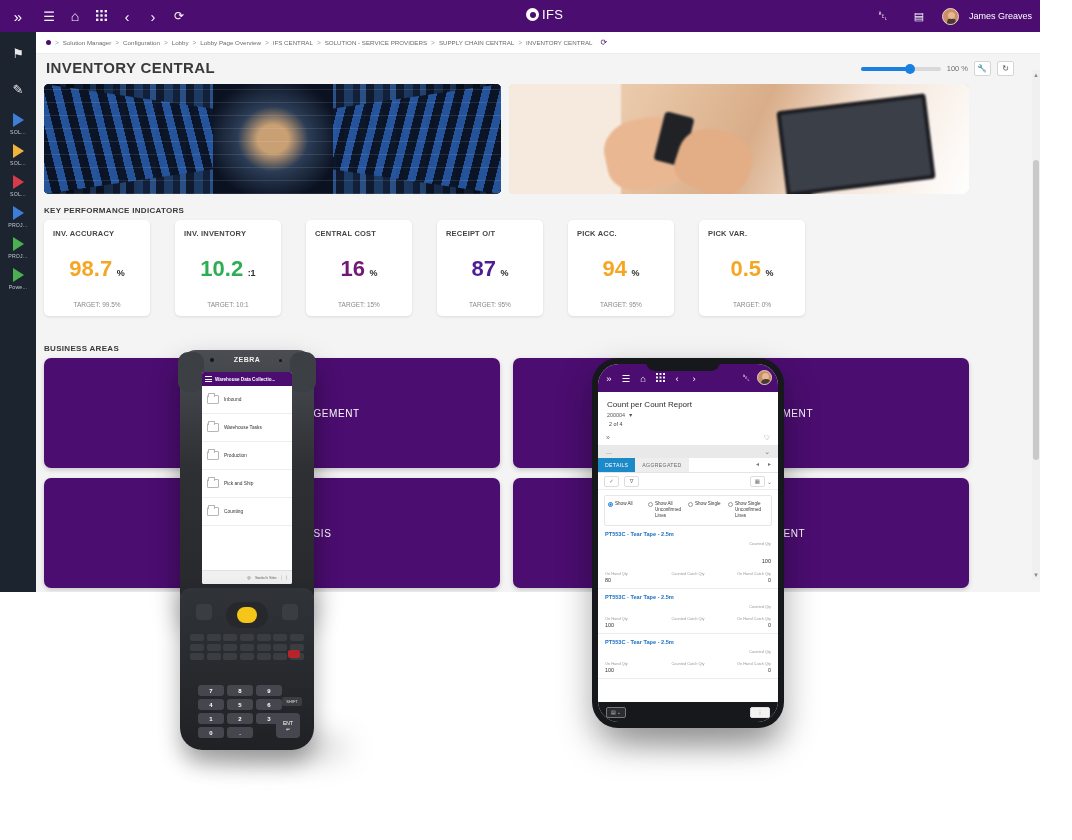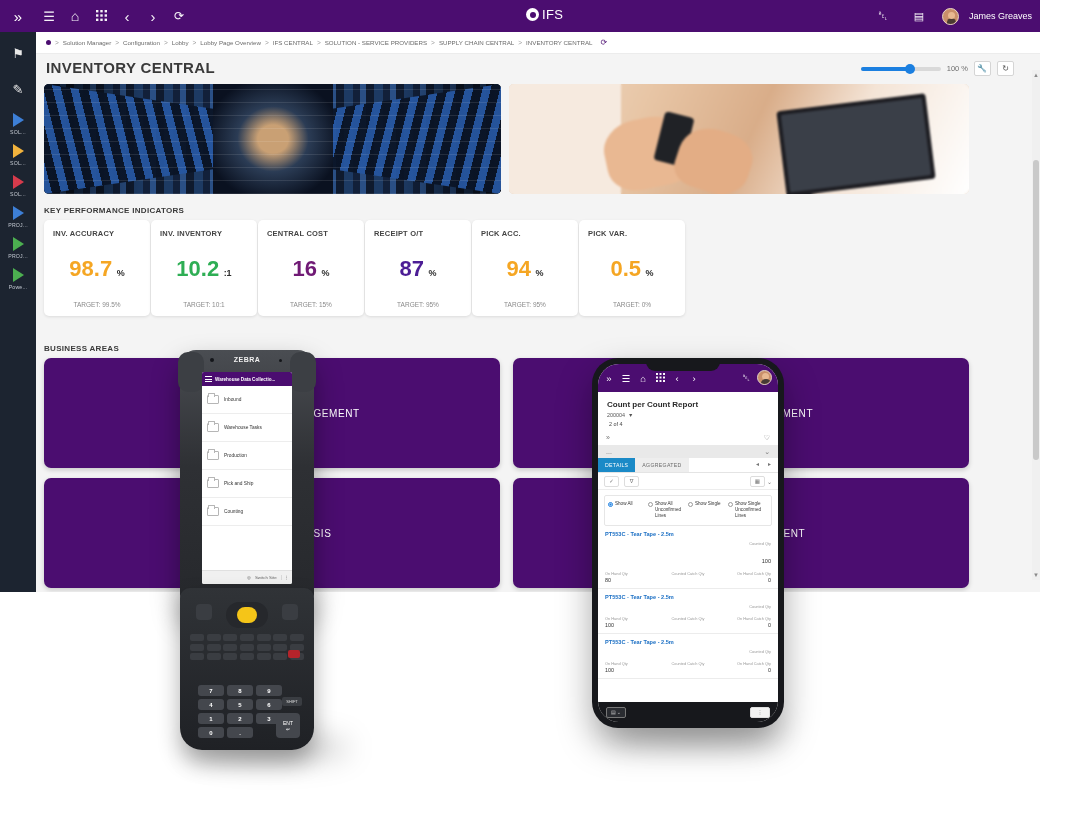--- a/index.html
+++ b/index.html
@@ -113,21 +113,21 @@
     border-radius:4px; transform: rotate(14deg); }
   #hero-b .hand1 { position:absolute; left:96px; top:34px; width:86px; height:70px; border-radius:40% 44% 30% 36%;
     background:#e9b892; transform: rotate(-12deg); }
   #hero-b .hand2 { position:absolute; left:168px; top:46px; width:74px; height:62px; border-radius:46% 38% 42% 30%;
     background:#e3ad85; transform: rotate(18deg); }
   #hero-b .arm { position:absolute; left:0; top:0; width:112px; height:110px; background:#f6eadf; }
   #hero-b .blur { position:absolute; inset:0; backdrop-filter: blur(1px); }
 
   
   #kpi-title { position:absolute; left:8px; top:124px; font-size:8px; font-weight:bold; color:#3a3a3a; letter-spacing:.3px; }
-  #kpi-row { position:absolute; left:8px; top:138px; display:flex; gap:1px; }
+  #kpi-row { position:absolute; left:8px; top:138px; display:flex; gap:25px; }
   .kpi-card { width:106px; height:96px; background:#fff; border-radius:5px;
     box-shadow: 0 1px 3px rgba(0,0,0,.10); position:relative; }
   .kpi-label { position:absolute; left:9px; top:9px; font-size:7.5px; font-weight:bold; color:#444; letter-spacing:.2px; }
   .kpi-value-wrap { position:absolute; left:0; top:36px; width:100%; text-align:center; }
   .kpi-num { font-size:22px; font-weight:bold; }
   .kpi-unit { font-size:9px; font-weight:bold; color:#2e2e2e; }
   .kpi-target { position:absolute; left:0; bottom:8px; width:100%; text-align:center; font-size:6.5px; color:#8a8a8a; }
 
   
   #ba-title { position:absolute; left:8px; top:262px; font-size:8px; font-weight:bold; color:#3a3a3a; letter-spacing:.3px; }
@@ -182,21 +182,21 @@
   #ph-body { position:absolute; inset:0; border-radius:26px; background:#17181c;
     box-shadow: 0 16px 34px rgba(0,0,0,.35); padding:6px; }
   #ph-screen { position:absolute; left:6px; top:6px; width:180px; height:358px; border-radius:21px; background:#fff; overflow:hidden; }
   #ph-notch { position:absolute; left:54px; top:0; width:74px; height:13px; background:#17181c; border-radius:0 0 9px 9px; z-index:5; }
   #ph-topbar { height:28px; background:#4b0d70; display:flex; align-items:center; gap:1px; padding-left:3px; position:relative; }
   .ph-ic { color:#fff; font-size:9.5px; width:16px; text-align:center; }
   #ph-avatar { position:absolute; right:6px; top:6px; width:15px; height:15px; border-radius:50%; background:#c98f6a; border:1.5px solid #dcd0c6; overflow:hidden; }
   #ph-avatar::before{content:"";position:absolute;left:4px;top:2px;width:7px;height:7px;border-radius:50%;background:#e8b891;}
   #ph-avatar::after{content:"";position:absolute;left:2.5px;top:8px;width:10px;height:8px;border-radius:50% 50% 0 0;background:#463a34;}
   #ph-bell { position:absolute; right:28px; top:9px; color:#fff; font-size:9px; }
-  #ph-title { margin:8px 0 0 9px; font-size:8px; font-weight:bold; color:#2b2b2b; }
+  #ph-title { margin:8px 0 0 9px; font-size:8px; font-weight:normal; color:#2b2b2b; }
   #ph-sub { margin:3px 0 0 9px; font-size:5.4px; color:#555; display:flex; align-items:center; gap:3px; }
   #ph-count { margin:3px 0 0 11px; font-size:5.4px; color:#444; }
   #ph-fav { height:15px; display:flex; align-items:center; justify-content:space-between; padding:0 8px; margin-top:3px; }
   #ph-fav span { font-size:7px; color:#777; }
   #ph-collapse { height:13px; background:#e9e9e9; display:flex; align-items:center; justify-content:space-between; padding:0 8px; }
   #ph-collapse span { font-size:7px; color:#777; }
   #ph-tabs { height:15px; display:flex; align-items:stretch; border-bottom:1px solid #e4e4e4; position:relative; }
   .ph-tab { display:flex; align-items:center; padding:0 7px; font-size:5.2px; letter-spacing:.3px; }
   .ph-tab.active { background:#1b8ac7; color:#fff; }
   .ph-tab.idle { background:#eeeeee; color:#6a6a6a; }

